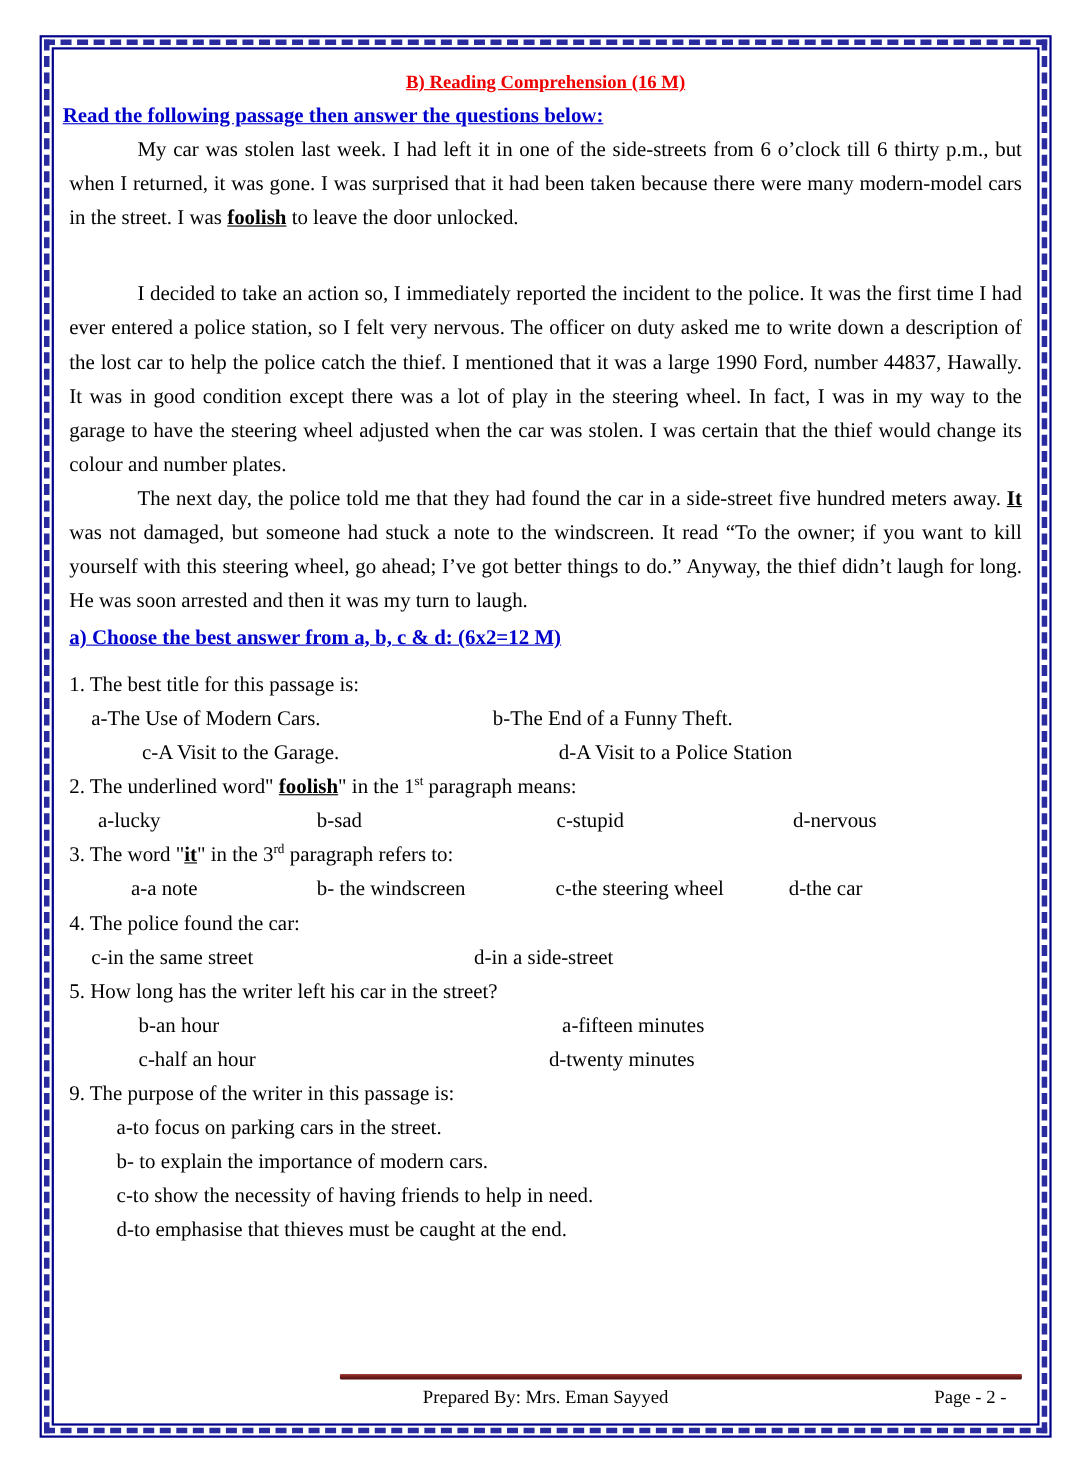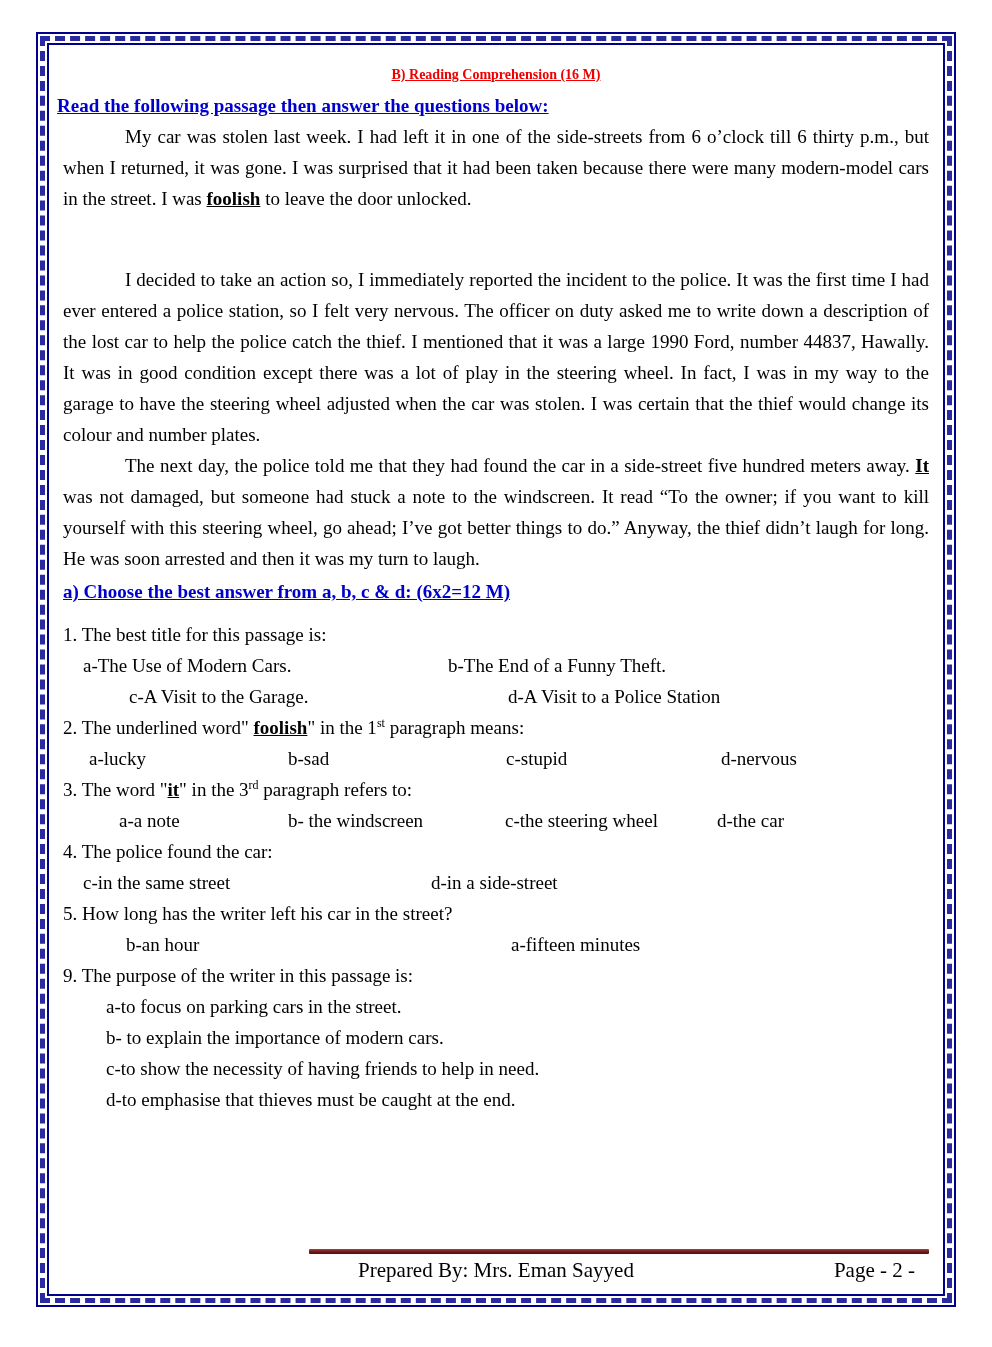--- a/index.html
+++ b/index.html
@@ -28,21 +28,21 @@
   }
   .content {
     width: 100%; height: 100%;
     display: flex; flex-direction: column;
     font-size: 19px;
     line-height: 31px;
   }
   .title {
     text-align: center;
     color: #ee0000;
-    font-size: 14px;
+    font-size: 17px;
     font-weight: bold;
     text-decoration: underline;
     margin-top: 4px;
   }
   .blue-heading {
     color: #0000cc;
     font-weight: bold;
     text-decoration: underline;
     font-size: 19px;
     margin-left: -6px;
@@ -52,21 +52,21 @@
     font-weight: bold;
     text-decoration: underline;
     font-size: 19px;
     margin-top: 2px;
     margin-bottom: 12px;
   }
   .para {
     text-align: justify;
     text-indent: 62px;
   }
-  .para-gap { margin-bottom: 50px; }
+  .para-gap { margin-bottom: 38px; }
   .bu { font-weight: bold; text-decoration: underline; }
   .qblock { }
   .qstem { }
   .optrow { display: grid; margin-left: 20px; }
   .q1r1 { grid-template-columns: 365px 1fr; }
   .q1r2 { padding-left: 46px; grid-template-columns: 379px 1fr; }
   .q2row { padding-left: 6px; grid-template-columns: 199px 218px 215px 1fr; }
   .q3row { padding-left: 36px; grid-template-columns: 169px 217px 212px 1fr; }
   .q4r1 { padding-left: 46px; grid-template-columns: 387px 1fr; }
   .q4r2 { grid-template-columns: 348px 1fr; }
@@ -79,21 +79,21 @@
     width: 620px;
     height: 5px;
     margin-left: auto;
     margin-bottom: 6px;
     background: linear-gradient(to bottom, #a5453a 0%, #7a1f1f 45%, #4d0e0e 100%);
     border-radius: 1px;
   }
   .footer-row {
     position: relative;
     text-align: center;
-    font-size: 21px;
+    font-size: 17px;
     line-height: 20px;
   }
   .footer-row .pagenum {
     position: absolute;
     right: 14px; top: 0;
   }
 </style>
 </head>
 <body>
 
@@ -153,20 +153,24 @@
             <span>d-in a side-street</span>
           </div>
         </div>
 
         <div class="qblock">
           <div class="qstem">5. How long has the writer left his car in the street?</div>
           <div class="optrow q5r1">
             <span>b-an hour</span>
             <span>a-fifteen minutes</span>
           </div>
+          <div class="optrow q5r2">
+            <span>c-half an hour</span>
+            <span>d-twenty minutes</span>
+          </div>
         </div>
 
         <div class="qblock">
           <div class="qstem">9. The purpose of the writer in this passage is:</div>
           <div class="q6line">a-to focus on parking cars in the street.</div>
           <div class="q6line">b- to explain the importance of modern cars.</div>
           <div class="q6line">c-to show the necessity of having friends to help in need.</div>
           <div class="q6line">d-to emphasise that thieves must be caught at the end.</div>
         </div>
 

